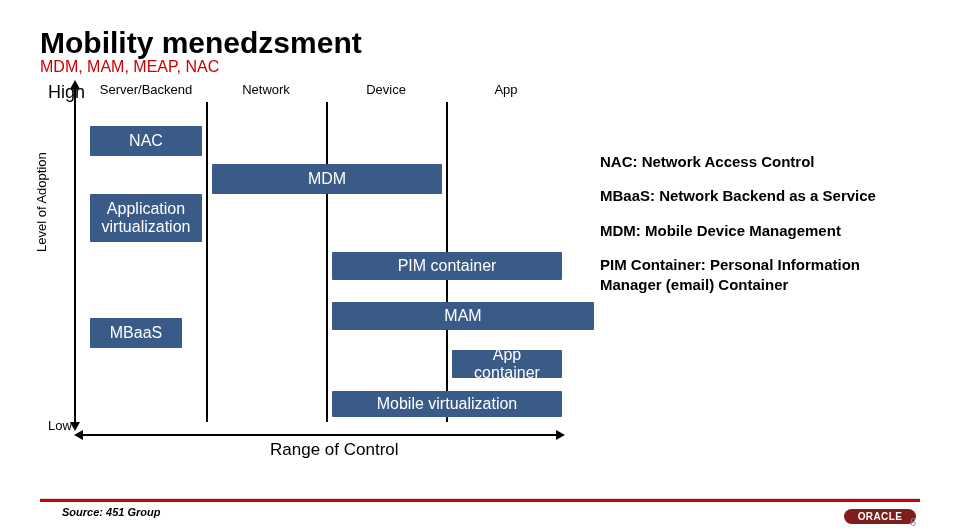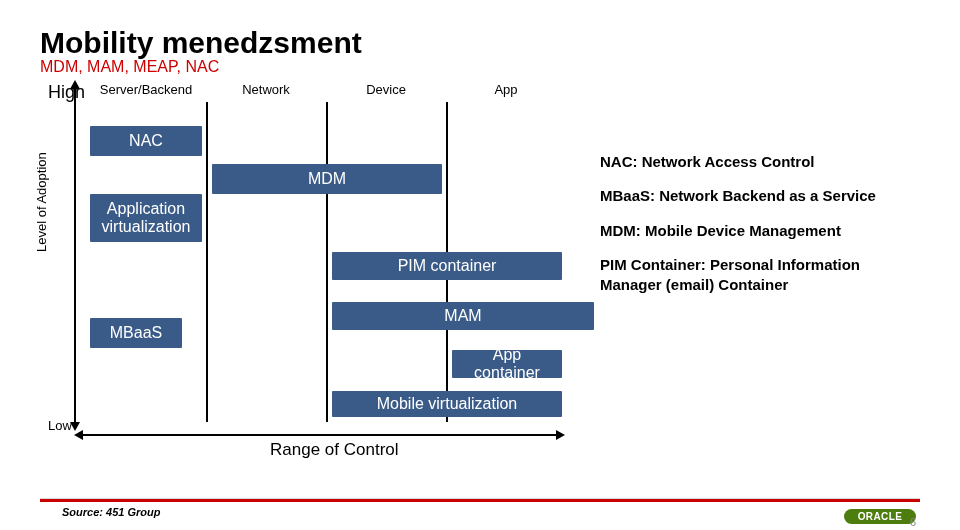--- a/index.html
+++ b/index.html
@@ -27,21 +27,21 @@
   .x-arrowR { position: absolute; left: 516px; top: 348px; width:0; height:0; border-top:5px solid transparent; border-bottom:5px solid transparent; border-left:9px solid #000; }
   .plot { position: absolute; left: 46px; top: 20px; width: 480px; height: 320px; }
   .col-sep { position: absolute; top:0; bottom:0; width:2px; background:#000; }
   .col-hdr { position: absolute; top:-20px; font-size:13px; text-align:center; }
   .box { position:absolute; background:#3a5b87; color:#fff; display:flex; align-items:center; justify-content:center; font-size:16px; padding:4px 6px; text-align:center; border-radius:1px; }
   .legend { flex:1; font-size:15px; color:#000; padding-top:70px; line-height:1.35; }
   .legend-item { margin-bottom:14px; font-weight:700; }
   .source { position:absolute; left:62px; top:462px; font-size:11px; font-style:italic; font-weight:700;margin-top:44px; }
   .footer-divider { position:absolute; left:40px; right:40px; bottom:28px; height:3px; background:#c00; box-shadow: 0 -1px 0 #d8d8d8; }
   .logo { position:absolute; right:44px; bottom:6px; display:flex; align-items:center; gap:0; }
-  .logo-bar { width:72px; height:15px; background:#4d7c0f; border-radius:8px; color:#fff; display:flex; align-items:center; justify-content:center; font-size:10px; font-weight:700; letter-spacing:0.4px; font-family: Arial, sans-serif;}
+  .logo-bar { width:72px; height:15px; background:#7f1d1d; border-radius:8px; color:#fff; display:flex; align-items:center; justify-content:center; font-size:10px; font-weight:700; letter-spacing:0.4px; font-family: Arial, sans-serif;}
   .pn { position:absolute; right:44px; top:516px; font-size:11px; color:#888;}
 </style>
 </head>
 <body>
 
 <div class="slide">
   <div class="title">Mobility menedzsment</div>
   <div class="subtitle">MDM, MAM, MEAP, NAC</div>
 
   <div class="content">

